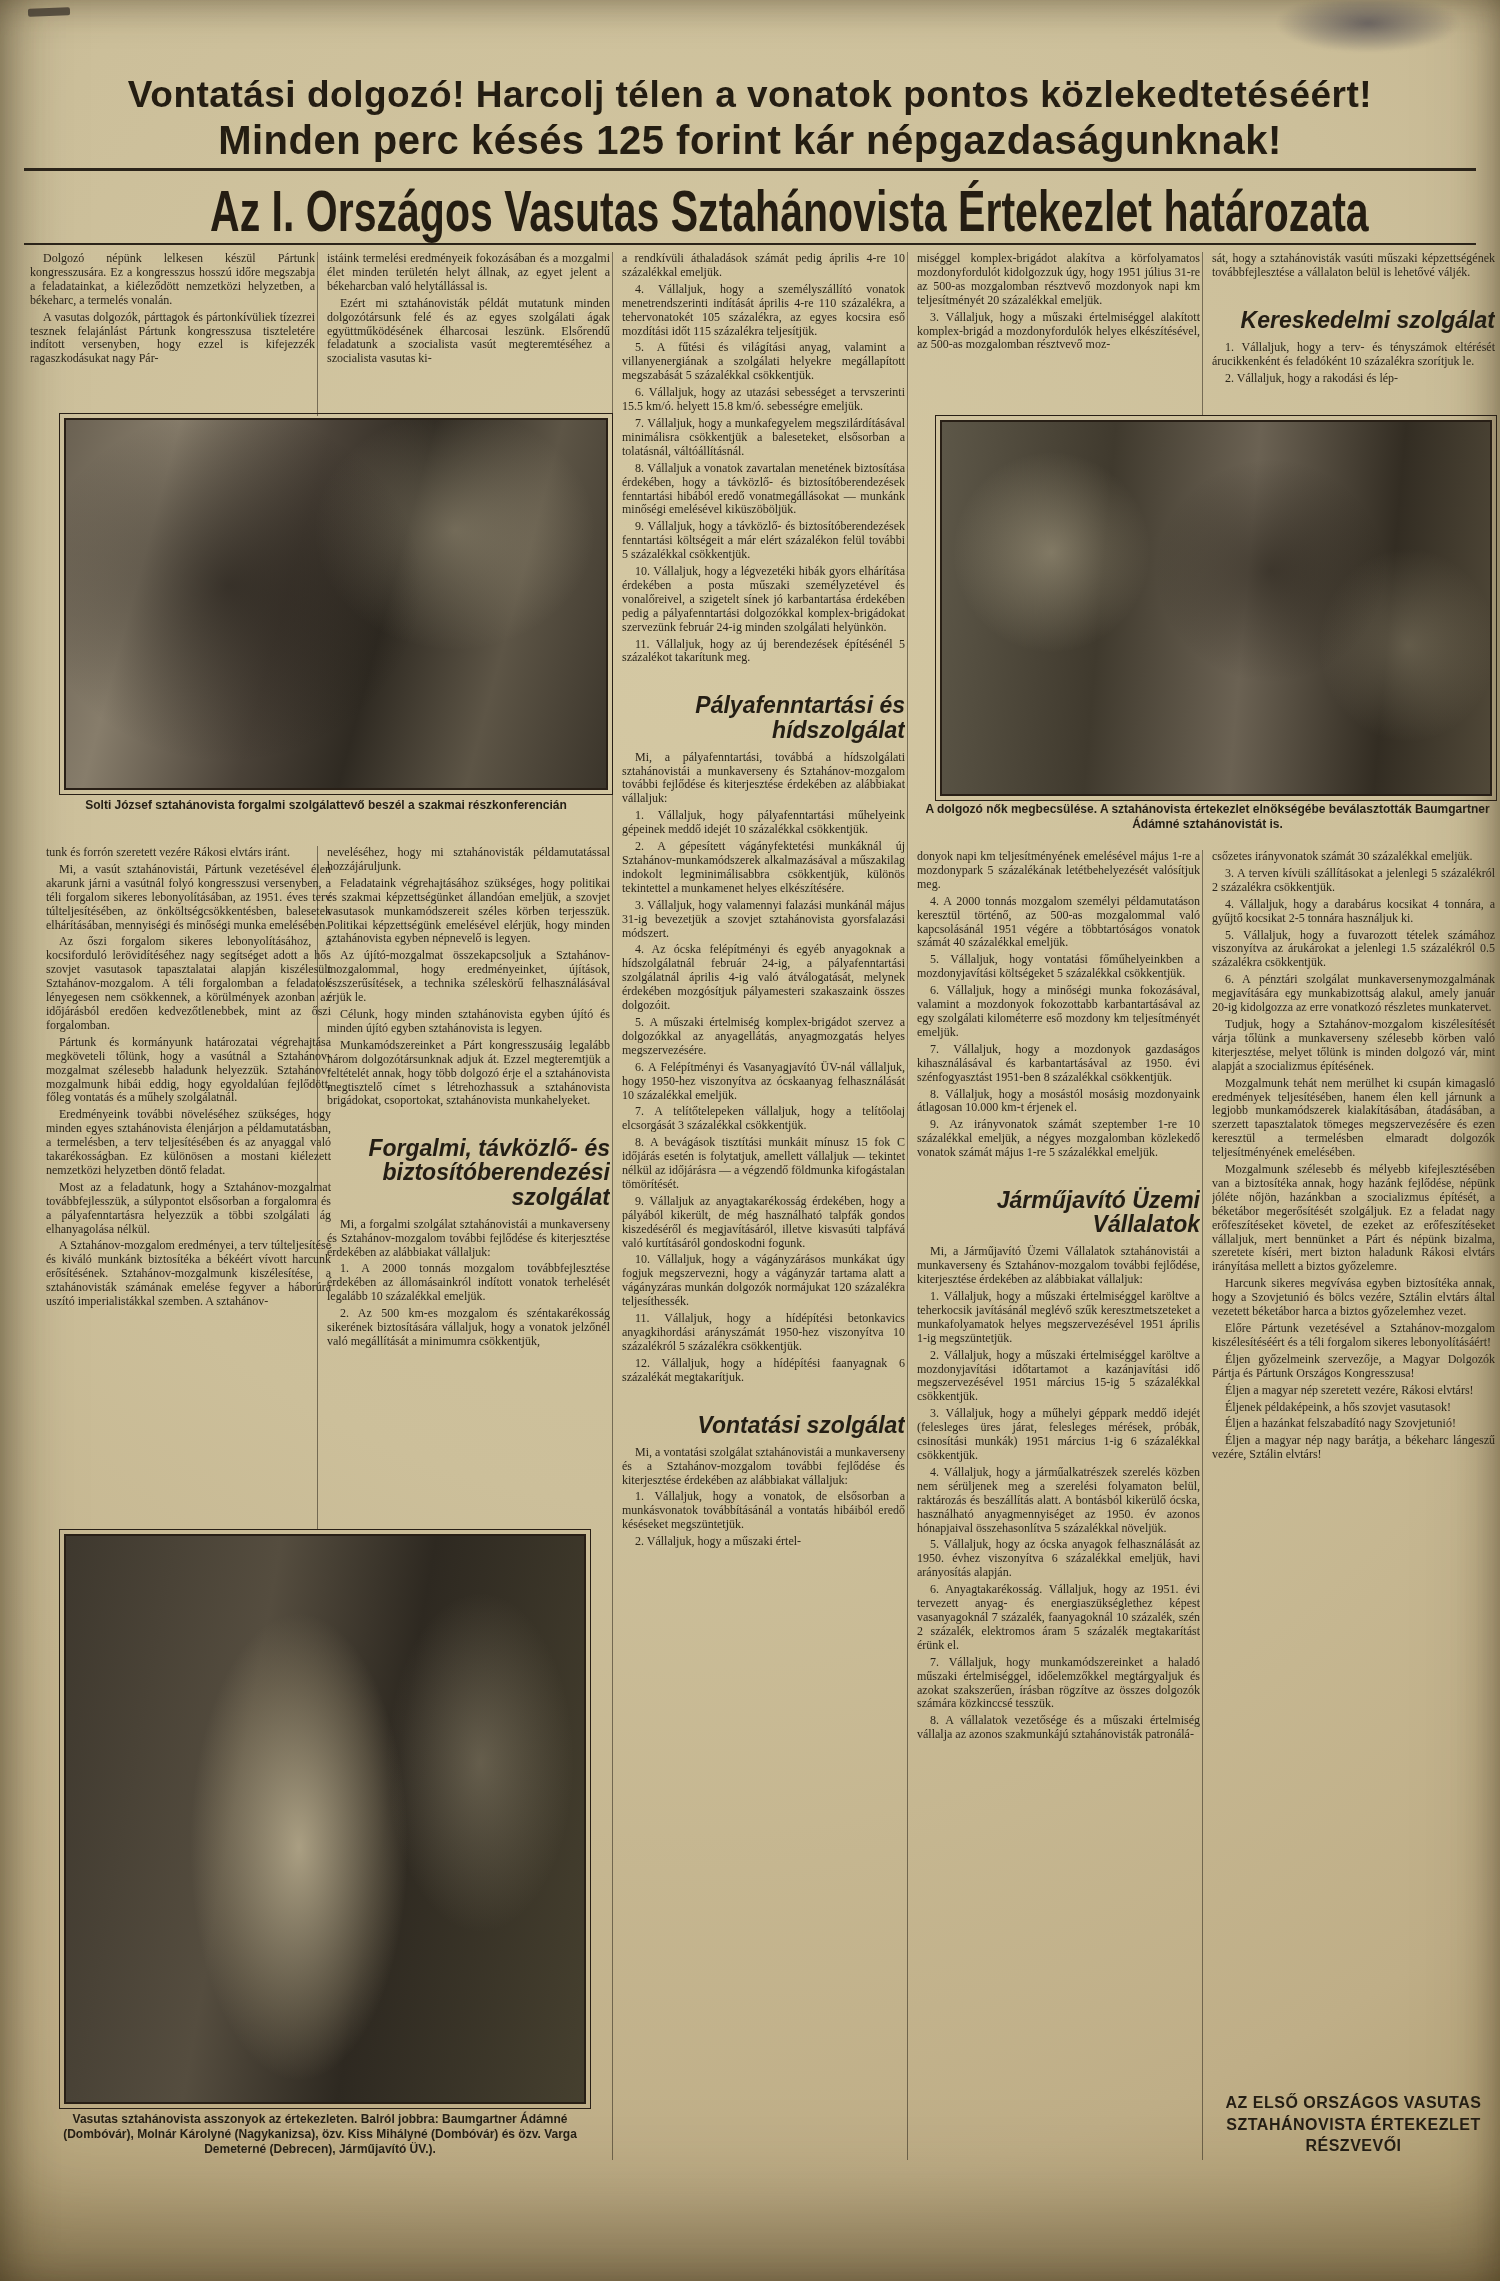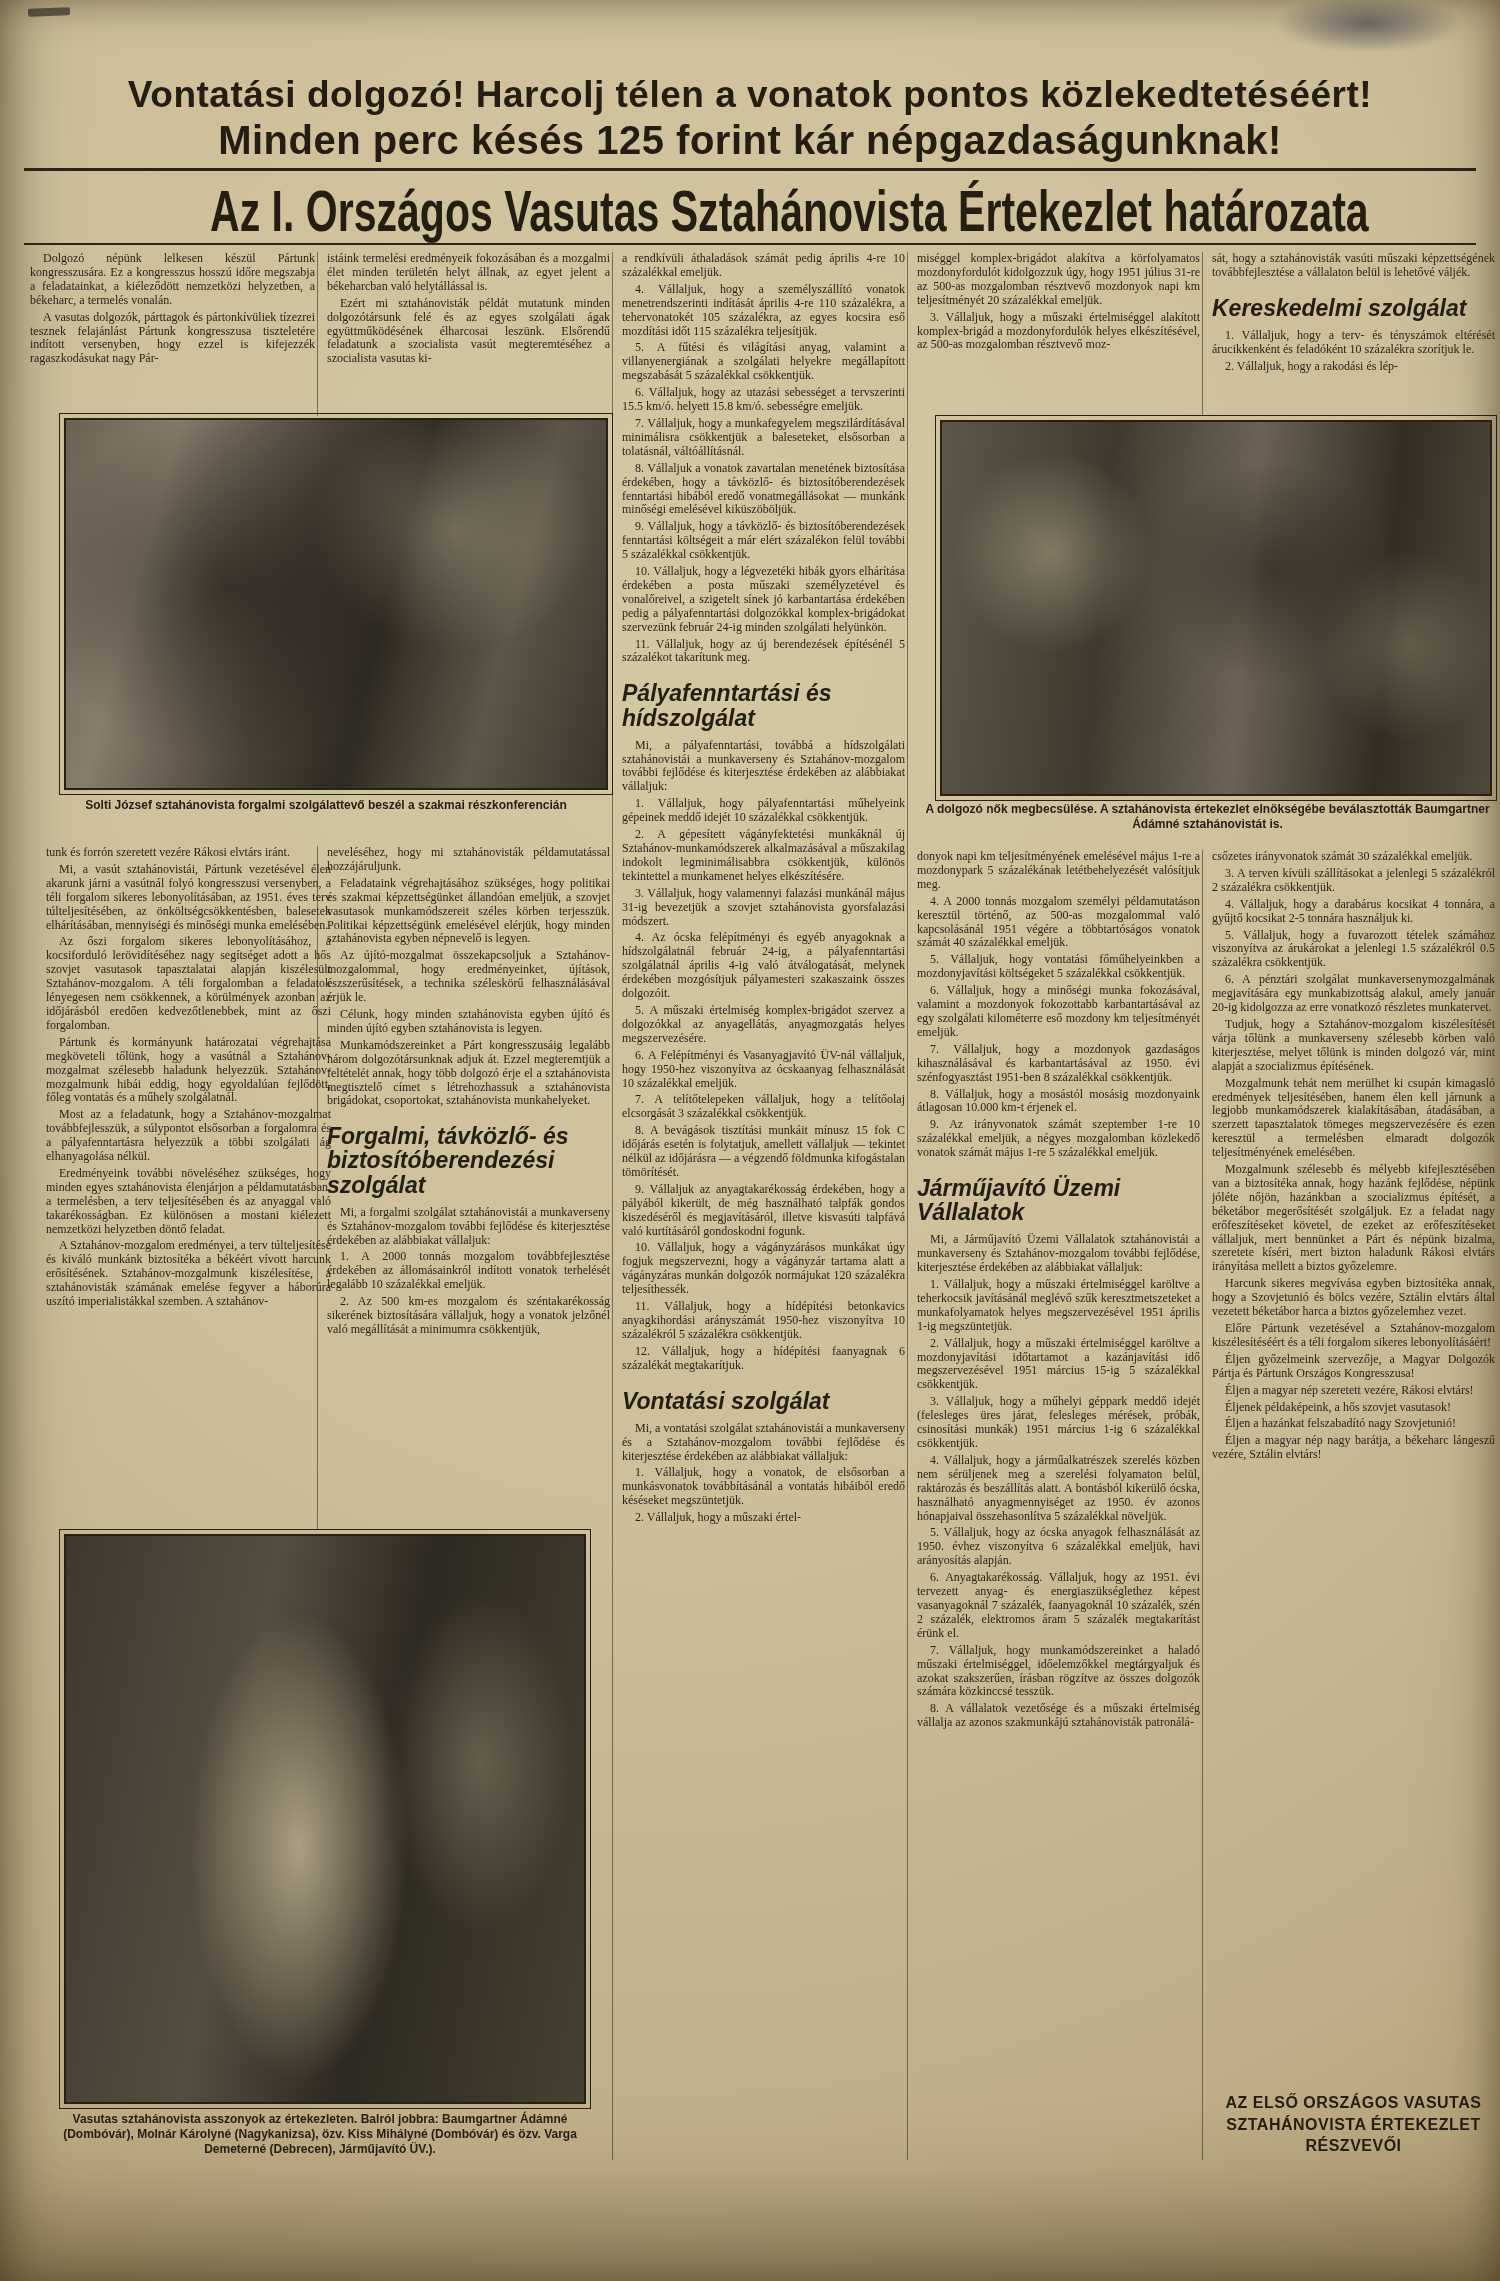--- a/index.html
+++ b/index.html
@@ -24,21 +24,21 @@
   .rule-under-banner{left:24px;top:168px;width:1452px;height:3px;}
   .rule-under-title{left:24px;top:243px;width:1452px;height:2px;}
   .main-title{position:absolute;left:0;top:178px;width:1500px;text-align:center;white-space:nowrap;
     font-family:"Liberation Sans", sans-serif;font-weight:700;font-size:57px;color:#241d12;
     transform:scaleX(.72);transform-origin:50% 50%;}
   .vrule{position:absolute;width:1px;background:rgba(43,36,26,.55);}
   .seg{position:absolute;overflow:hidden;font-size:12px;line-height:1.16;text-align:justify;color:#2a2419;}
   .seg p{margin:0 0 3px 0;text-indent:13px;}
   .seg p.noindent{text-indent:0;}
   .sec-heading{font-family:"Liberation Sans", sans-serif;font-style:italic;font-weight:700;
-    font-size:23px;line-height:1.05;text-align:left;margin:16px 0 9px 0;color:#241e14;}
+    font-size:23px;line-height:1.05;text-align:right;margin:28px 0 9px 0;color:#241e14;}
   .photo{position:absolute;border:2px solid #281f16;outline:1px solid #281f16;outline-offset:4px;}
   .photo-tl{left:64px;top:418px;width:540px;height:368px;
     background:
       radial-gradient(60% 80% at 30% 45%, rgba(20,16,12,.55) 0%, transparent 60%),
       radial-gradient(40% 50% at 72% 30%, rgba(210,198,165,.35) 0%, transparent 65%),
       linear-gradient(105deg,#6a6152 0%,#877d6b 18%,#4a4238 42%,#2f2a22 58%,#5d5546 78%,#3b352b 100%);}
   .photo-tr{left:940px;top:420px;width:548px;height:372px;
     background:
       radial-gradient(30% 45% at 20% 35%, rgba(215,203,170,.4) 0%, transparent 60%),
       radial-gradient(35% 50% at 60% 40%, rgba(25,20,14,.5) 0%, transparent 60%),
@@ -86,22 +86,22 @@
     </div>
   <div class="seg" style="left:327px;top:252px;width:283px;height:162px;">
       <p class="noindent">istáink termelési eredményeik fokozásában és a mozgalmi élet minden területén helyt állnak, az egyet jelent a békeharcban való helytállással is.</p>
       <p>Ezért mi sztahánovisták példát mutatunk minden dolgozótársunk felé és az egyes szolgálati ágak együttműködésének élharcosai leszünk. Elsőrendű feladatunk a szocialista vasút megteremtéséhez a szocialista vasutas ki-</p>
     </div>
   <div class="seg" style="left:46px;top:846px;width:285px;height:684px;">
       <p class="noindent">tunk és forrón szeretett vezére Rákosi elvtárs iránt.</p>
       <p>Mi, a vasút sztahánovistái, Pártunk vezetésével élen akarunk járni a vasútnál folyó kongresszusi versenyben, a téli forgalom sikeres lebonyolításában, az 1951. éves terv túlteljesítésében, az önköltségcsökkentésben, balesetek elhárításában, mennyiségi és minőségi munka emelésében.</p>
       <p>Az őszi forgalom sikeres lebonyolításához, a kocsiforduló lerövidítéséhez nagy segítséget adott a hős szovjet vasutasok tapasztalatai alapján kiszélesült Sztahánov-mozgalom. A téli forgalomban a feladatok lényegesen nem csökkennek, a körülmények azonban az időjárásból eredően kedvezőtlenebbek, mint az őszi forgalomban.</p>
       <p>Pártunk és kormányunk határozatai végrehajtása megköveteli tőlünk, hogy a vasútnál a Sztahánov-mozgalmat szélesebb haladunk helyezzük. Sztahánov-mozgalmunk hibái eddig, hogy egyoldalúan fejlődött, főleg vontatás és a műhely szolgálatnál.</p>
+      <p>Eredményeink további növeléséhez szükséges, hogy minden egyes sztahánovista élenjárjon a példamutatásban, a termelésben, a terv teljesítésében és az anyaggal való takarékosságban. Ez különösen a mostani kiélezett nemzetközi helyzetben döntő feladat.</p>
       <p>Most az a feladatunk, hogy a Sztahánov-mozgalmat továbbfejlesszük, a súlypontot elsősorban a forgalomra és a pályafenntartásra helyezzük a többi szolgálati ág elhanyagolása nélkül.</p>
-      <p>Eredményeink további növeléséhez szükséges, hogy minden egyes sztahánovista élenjárjon a példamutatásban, a termelésben, a terv teljesítésében és az anyaggal való takarékosságban. Ez különösen a mostani kiélezett nemzetközi helyzetben döntő feladat.</p>
       <p>A Sztahánov-mozgalom eredményei, a terv túlteljesítése és kiváló munkánk biztosítéka a békéért vívott harcunk erősítésének. Sztahánov-mozgalmunk kiszélesítése, a sztahánovisták számának emelése fegyver a háborúra uszító imperialistákkal szemben. A sztahánov-</p>
     </div>
   <div class="seg" style="left:327px;top:846px;width:283px;height:684px;">
       <p class="noindent">neveléséhez, hogy mi sztahánovisták példamutatással hozzájáruljunk.</p>
       <p>Feladataink végrehajtásához szükséges, hogy politikai és szakmai képzettségünket állandóan emeljük, a szovjet vasutasok munkamódszereit széles körben terjesszük. Politikai képzettségünk emelésével elérjük, hogy minden sztahánovista egyben népnevelő is legyen.</p>
       <p>Az újító-mozgalmat összekapcsoljuk a Sztahánov-mozgalommal, hogy eredményeinket, újítások, észszerűsítések, a technika széleskörű felhasználásával érjük le.</p>
       <p>Célunk, hogy minden sztahánovista egyben újító és minden újító egyben sztahánovista is legyen.</p>
       <p>Munkamódszereinket a Párt kongresszusáig legalább három dolgozótársunknak adjuk át. Ezzel megteremtjük a feltételét annak, hogy több dolgozó érje el a sztahánovista megtisztelő címet s létrehozhassuk a sztahánovista brigádokat, csoportokat, sztahánovista munkahelyeket.</p>
       <div class="sec-heading">Forgalmi, távközlő- és biztosítóberendezési szolgálat</div>
       <p>Mi, a forgalmi szolgálat sztahánovistái a munkaverseny és Sztahánov-mozgalom további fejlődése és kiterjesztése érdekében az alábbiakat vállaljuk:</p>

